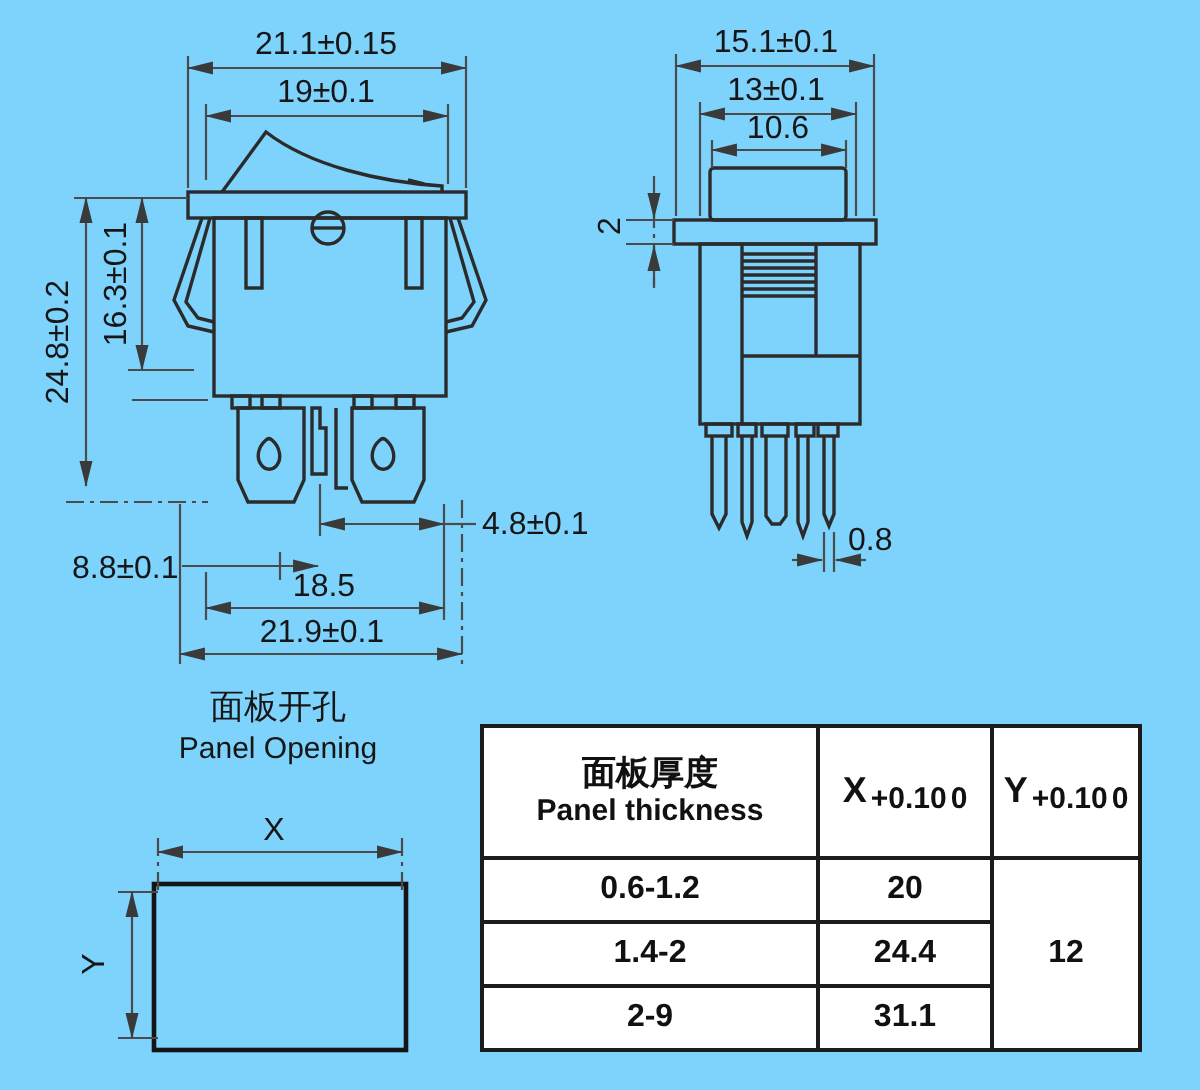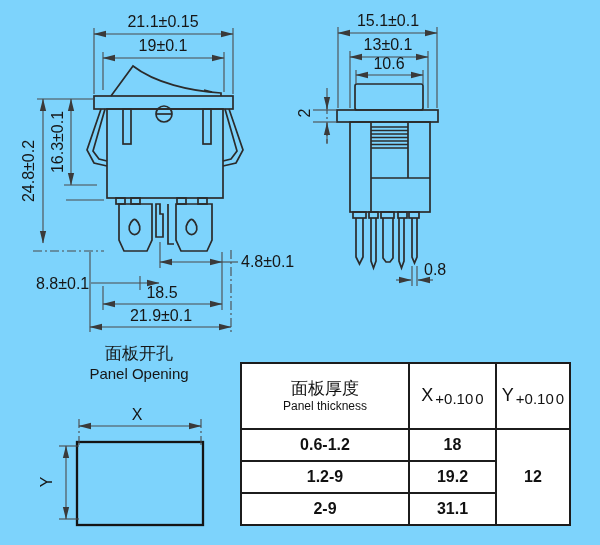--- a/index.html
+++ b/index.html
@@ -12,25 +12,25 @@
   .dashdot{stroke-dasharray:9 3 2 3;}
   .thickrect{fill:none;stroke:#141414;stroke-width:2.3px;}
   text{fill:#161616;}
   .dimtext{font-size:16px;}
   .mid{text-anchor:middle;}
   .titlecn{font-size:17px;text-anchor:middle;}
   .titleen{font-size:15px;text-anchor:middle;}
   
   #spec-table{position:absolute;left:240px;top:362px;border-collapse:collapse;table-layout:fixed;background:#fff;color:#111;}
   #spec-table td,#spec-table th{border:2px solid #1c1c1c;text-align:center;vertical-align:middle;padding:0;font-weight:700;}
-  #spec-table th{font-weight:400;margin-top:32px;}
+  #spec-table th{font-weight:700;margin-top:32px;}
   .c-thick{width:168px;} .c-x{width:87px;} .c-y{width:74px;}
   .hrow{height:66px;} .drow{height:32px;font-size:16px;}
   .hd-cn{display:block;font-size:17px;line-height:1.2;}
-  .hd-en{display:block;font-size:12px;line-height:1.2;}
+  .hd-en{display:block;font-size:15px;line-height:1.2;}
   .sym{font-size:18px;}
   .tolstack{display:inline-flex;align-items:flex-end;font-size:15px;line-height:1.05;margin-left:2px;vertical-align:-3px;}
   .tolstack span:last-child{margin-left:2px;}
 </style>
 </head>
 <body>
 
 <div id="stage">
 
 <svg width="600" height="545" viewBox="0 0 600 545">
@@ -189,26 +189,26 @@
     </th>
     <th>
       <span class="sym">Y</span><span class="tolstack">
               <span>+0.10</span>
               <span>0</span>
             </span>
     </th>
   </tr>
   <tr class="drow">
     <td>0.6-1.2</td>
-    <td>18</td>
+    <td>20</td>
     <td rowspan="3">12</td>
   </tr>
   <tr class="drow">
-    <td>1.2-9</td>
-    <td>19.2</td>
+    <td>1.4-2</td>
+    <td>24.4</td>
   </tr>
   <tr class="drow">
     <td>2-9</td>
     <td>31.1</td>
   </tr>
 </tbody>
     </table>
 
 </div>
 

